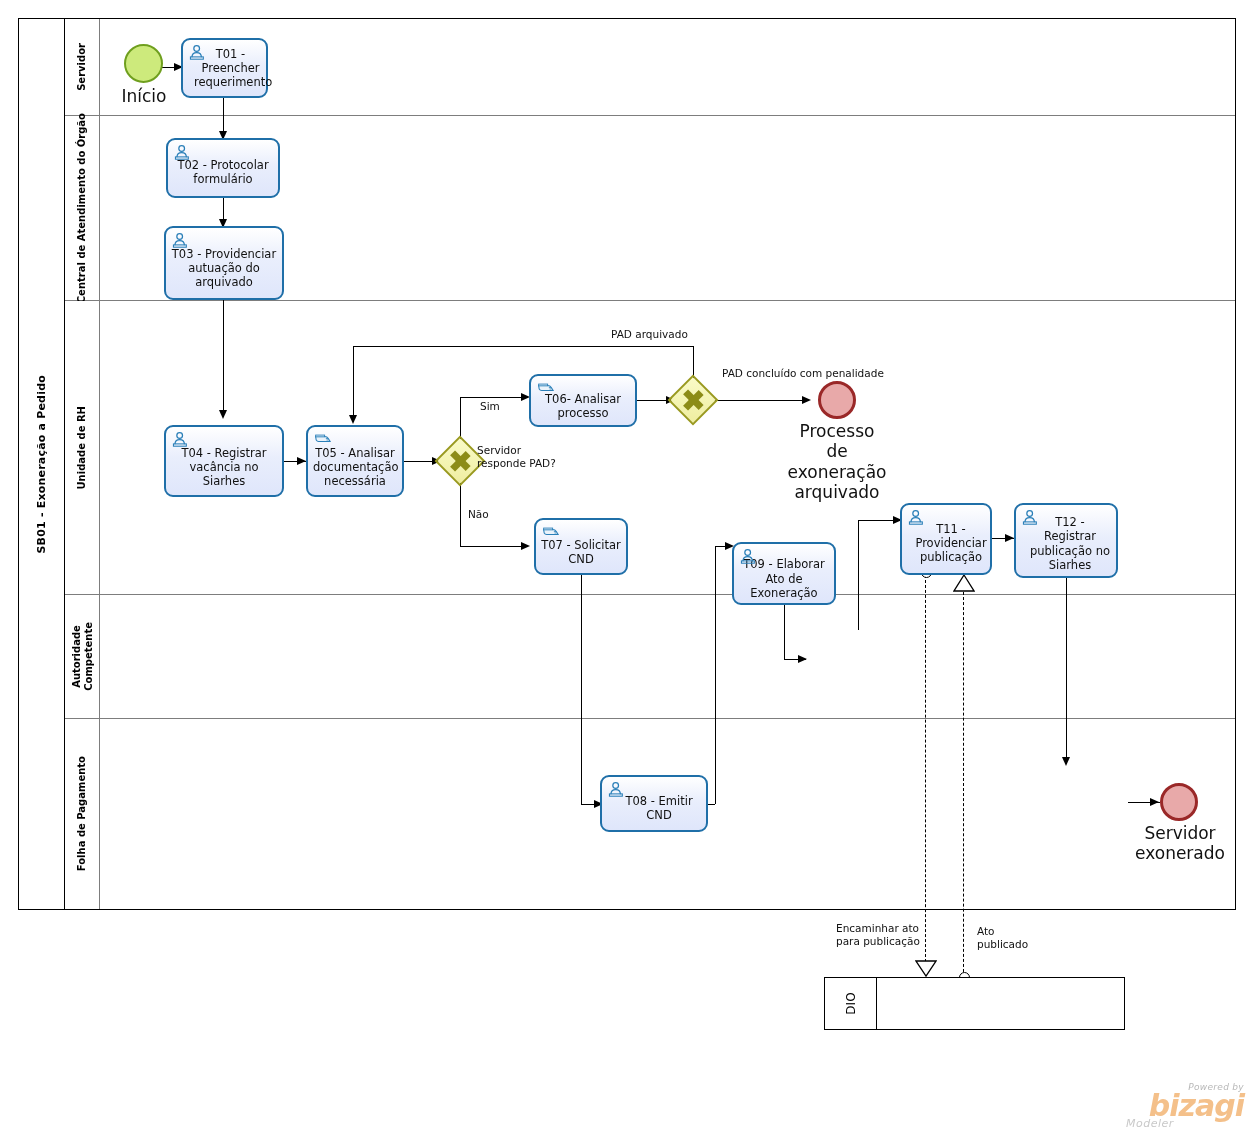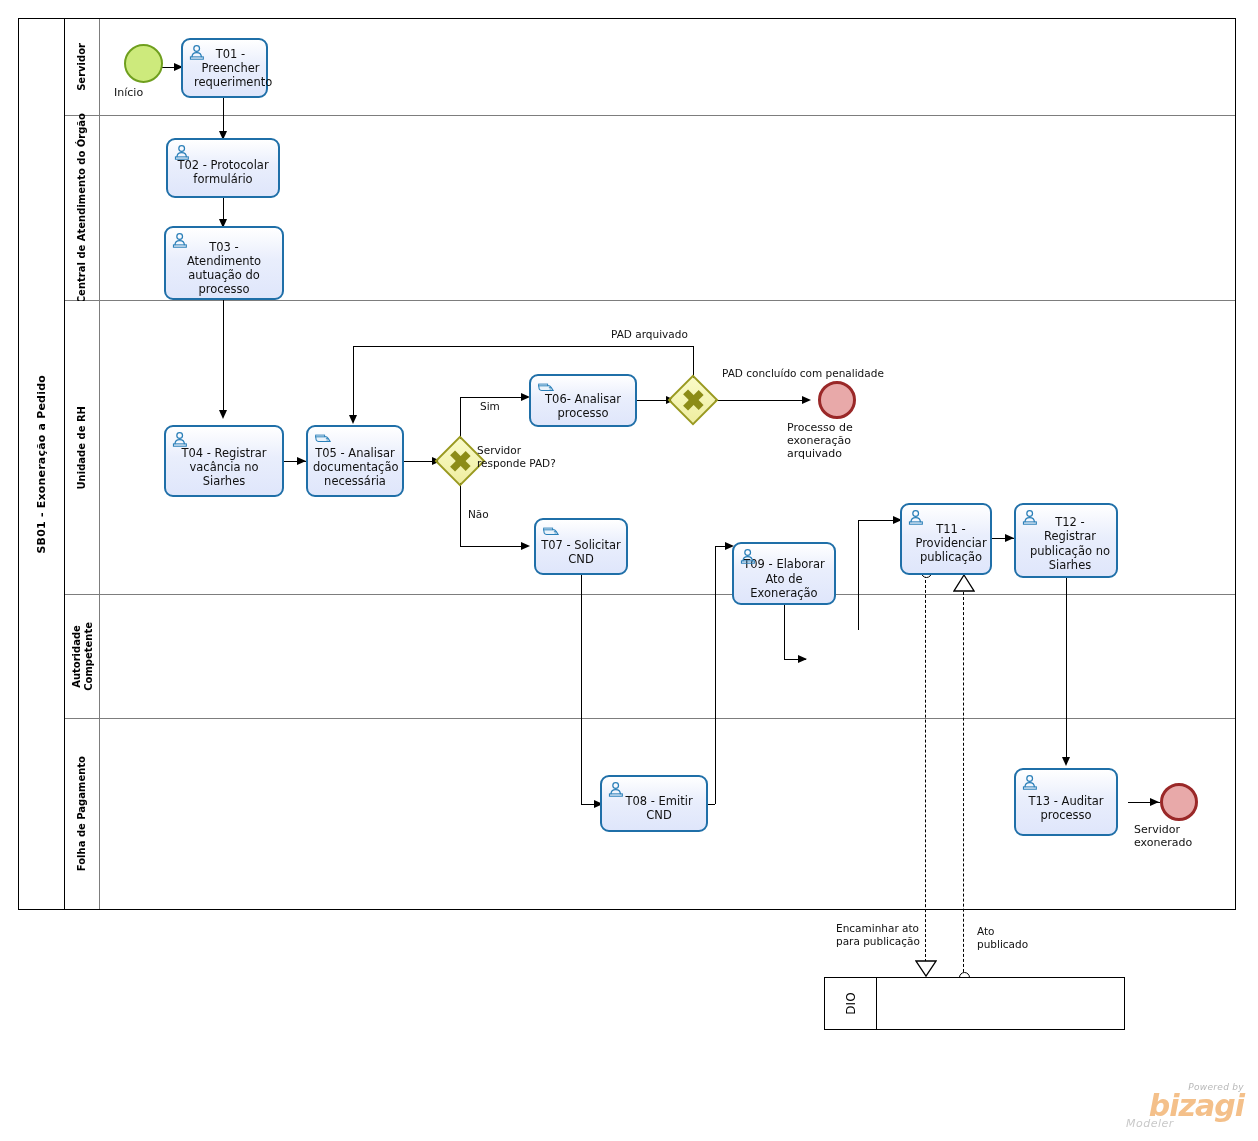--- a/index.html
+++ b/index.html
@@ -25,21 +25,21 @@
         background:linear-gradient(180deg,#ffffff 0%,#e9eefc 45%,#dfe6fb 100%);
         display:flex;align-items:center;justify-content:center;text-align:center;
         font-size:11.5px;color:#111;line-height:1.22;padding:4px 5px;}
   .task .tlabel{display:block;width:100%;}
   .tico{position:absolute;left:6px;top:4px;width:18px;height:16px;}
 
   
   .ev{position:absolute;border-radius:50%;box-sizing:border-box;}
   .ev-start{border:2px solid #6f9f1e;background:#cdea7c;}
   .ev-end{border:3px solid #9a2828;background:#e8a9a9;}
-  .ev-label{position:absolute;font-size:11px;color:#111;text-align:left;line-height:1.2;}
+  .ev-label{position:absolute;font-size:17px;color:#111;text-align:center;line-height:1.2;}
 
   
   .gw{position:absolute;width:36px;height:36px;transform:rotate(45deg);
       border:2px solid #9a9a1e;background:linear-gradient(135deg,#fafbc8,#efeea0);box-sizing:border-box;}
   .gw-x{position:absolute;color:#8c8c17;font-weight:bold;pointer-events:none;}
   .gw-x:before{content:"";position:absolute;left:0;top:7px;width:22px;height:7px;background:#8c8c17;}
   .gw-x:after{content:"";position:absolute;left:7.5px;top:0;width:7px;height:22px;background:#8c8c17;}
 
   
   .ln{position:absolute;background:#000;}
@@ -199,21 +199,21 @@
     </svg>
     <span class="tlabel" style="padding-top:8px;">T02 - Protocolar formulário</span>
   </div>
 
   <div class="task" style="left:164px;top:226px;width:120px;height:74px;">
     <svg class="tico" viewBox="0 0 20 18">
       <circle cx="8.5" cy="5" r="3.2" fill="none" stroke="#2a7fb8" stroke-width="1.4"></circle>
       <path d="M3.2 15 q0-5.2 5.3-5.2 q5.3 0 5.3 5.2" fill="none" stroke="#2a7fb8" stroke-width="1.4"></path>
       <rect x="1.5" y="14.5" width="14.5" height="2.6" fill="none" stroke="#2a7fb8" stroke-width="1.2"></rect>
     </svg>
-    <span class="tlabel" style="padding-top:10px;">T03 - Atendimento autuação do processo</span>
+    <span class="tlabel" style="padding-top:10px;">T03 - Providenciar autuação do arquivado</span>
   </div>
 
   <div class="task" style="left:164px;top:425px;width:120px;height:72px;">
     <svg class="tico" viewBox="0 0 20 18">
       <circle cx="8.5" cy="5" r="3.2" fill="none" stroke="#2a7fb8" stroke-width="1.4"></circle>
       <path d="M3.2 15 q0-5.2 5.3-5.2 q5.3 0 5.3 5.2" fill="none" stroke="#2a7fb8" stroke-width="1.4"></path>
       <rect x="1.5" y="14.5" width="14.5" height="2.6" fill="none" stroke="#2a7fb8" stroke-width="1.2"></rect>
     </svg>
     <span class="tlabel" style="padding-top:12px;">T04 - Registrar vacância no Siarhes</span>
   </div>
@@ -275,28 +275,20 @@
 
   <div class="task" style="left:1014px;top:503px;width:104px;height:75px;">
     <svg class="tico" viewBox="0 0 20 18">
       <circle cx="8.5" cy="5" r="3.2" fill="none" stroke="#2a7fb8" stroke-width="1.4"></circle>
       <path d="M3.2 15 q0-5.2 5.3-5.2 q5.3 0 5.3 5.2" fill="none" stroke="#2a7fb8" stroke-width="1.4"></path>
       <rect x="1.5" y="14.5" width="14.5" height="2.6" fill="none" stroke="#2a7fb8" stroke-width="1.2"></rect>
     </svg>
     <span class="tlabel" style="padding-top:6px;padding-left:8px;">T12 - Registrar publicação no Siarhes</span>
   </div>
 
-  <div class="task" style="left:1014px;top:768px;width:104px;height:68px;">
-    <svg class="tico" viewBox="0 0 20 18">
-      <circle cx="8.5" cy="5" r="3.2" fill="none" stroke="#2a7fb8" stroke-width="1.4"></circle>
-      <path d="M3.2 15 q0-5.2 5.3-5.2 q5.3 0 5.3 5.2" fill="none" stroke="#2a7fb8" stroke-width="1.4"></path>
-      <rect x="1.5" y="14.5" width="14.5" height="2.6" fill="none" stroke="#2a7fb8" stroke-width="1.2"></rect>
-    </svg>
-    <span class="tlabel" style="padding-top:12px;">T13 - Auditar processo</span>
-  </div>
 
   <div class="gw" style="left:442px;top:443px;"></div>
   <div class="gw-x" style="left:449px;top:450px;width:22px;height:22px;transform:rotate(45deg);"></div>
   <div class="flabel" style="left:477px;top:444px;">
     Servidor<br>responde PAD?
   </div>
 
   <div class="gw" style="left:675px;top:382px;"></div>
   <div class="gw-x" style="left:682px;top:389px;width:22px;height:22px;transform:rotate(45deg);"></div>
 

